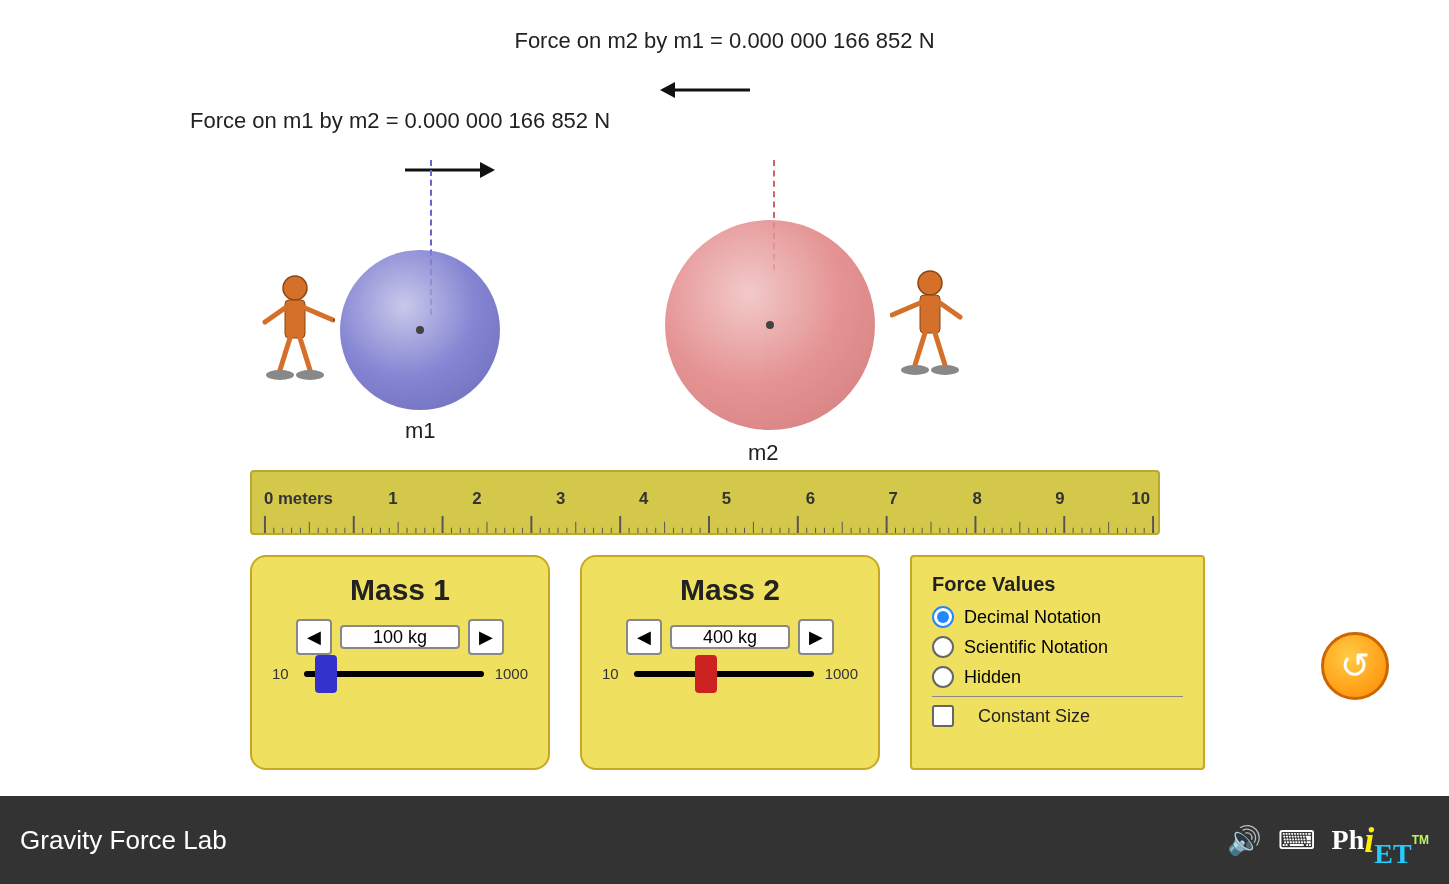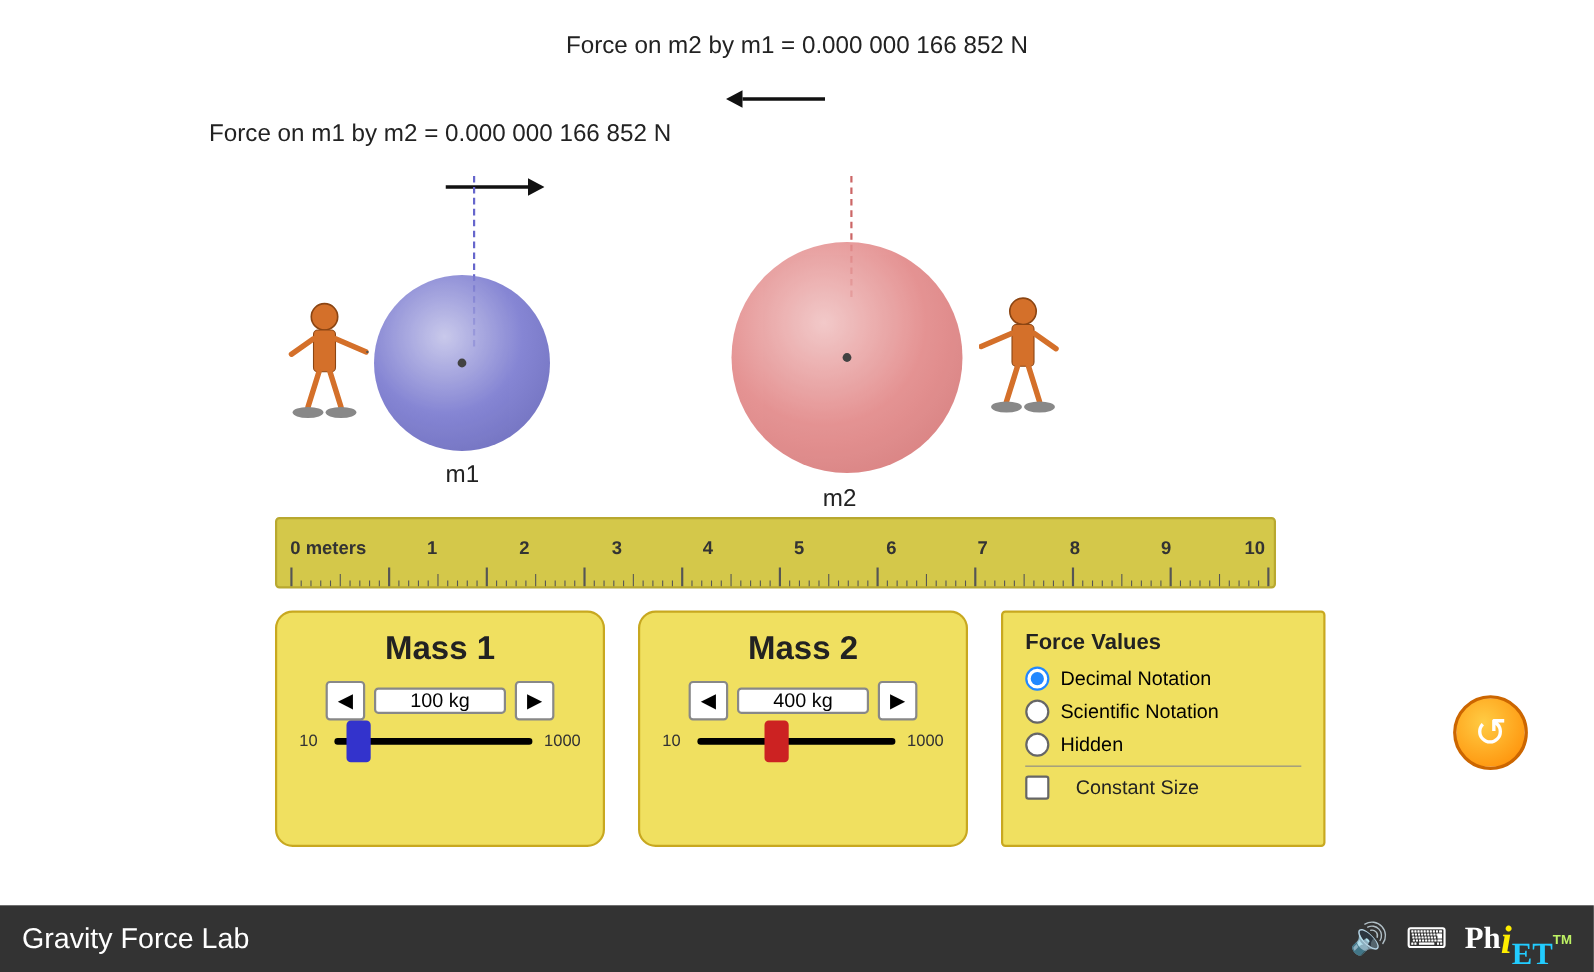--- a/index.html
+++ b/index.html
@@ -19,21 +19,21 @@
       width: 1449px;
       height: 800px;
       background: #fff;
     }
 
     
     #bottom-bar {
       position: absolute;
       bottom: 0; left: 0;
       width: 1449px;
-      height: 61px;
+      height: 88px;
       background: #333;
       display: flex;
       align-items: center;
       padding: 0 20px;
       justify-content: space-between;
     }
     #app-title {
       color: #fff;
       font-size: 26px;
       font-weight: normal;

